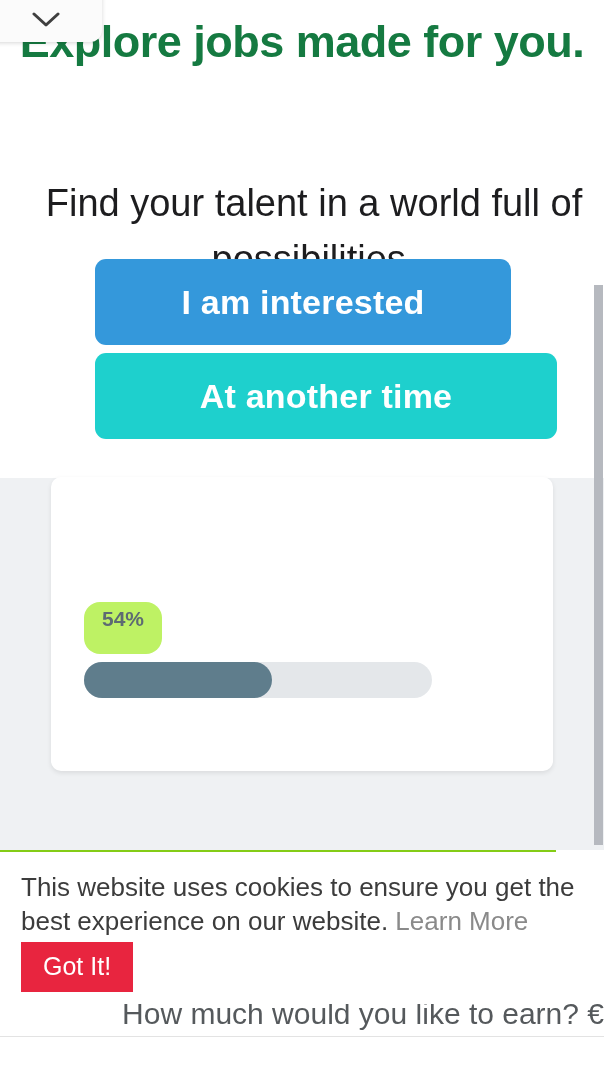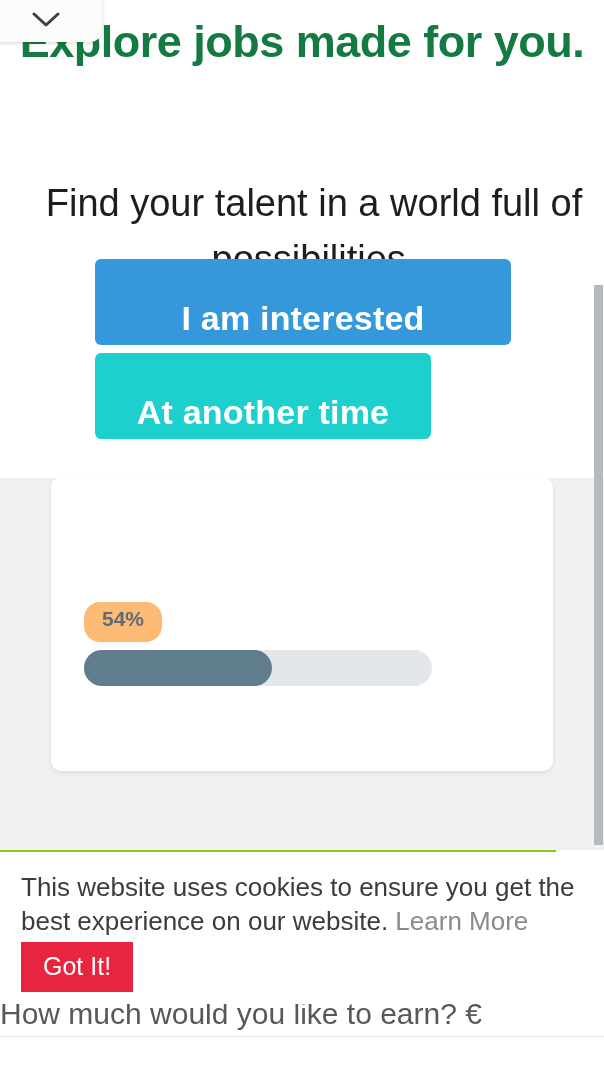--- a/index.html
+++ b/index.html
@@ -99,36 +99,36 @@
     top: 259px;
     width: 416px;
     z-index: 30;
   }
   .cta {
     display: block;
     box-sizing: border-box;
     width: 416px;
     height: 86px;
     border: none;
-    border-radius: 6px;
+    border-radius: 11px;
     color: #ffffff;
     font-family: "Liberation Sans", sans-serif;
     font-size: 34px;
     font-weight: 700;
     letter-spacing: 0.2px;
     text-align: center;
     line-height: 86px;
     cursor: pointer;
-    padding: 16px;
+    padding: 0;
   }
   .cta-primary { background: #3498db; }
   .cta-secondary {
     background: #1ed0cd;
     margin-top: 8px;
-    width: 336px;
+    width: 462px;
   }
 
   
   .content-card {
     position: absolute;
     left: 51px;
     top: 477px;
     width: 502px;
     height: 294px;
     background: #ffffff;
@@ -139,26 +139,26 @@
 
   .progress-wrap {
     position: absolute;
     left: 33px;
     top: 125px;
     width: 348px;
   }
 
   .progress-badge {
     display: inline-block;
-    background: #fdba74;
+    background: #bef264;
     color: #5d6b73;
     font-size: 21px;
     font-weight: 700;
     border-radius: 16px;
-    padding: 6px 18px 13px 18px;
+    padding: 6px 18px 25px 18px;
     line-height: 1;
   }
 
   .progress-track {
     position: relative;
     margin-top: 8px;
     width: 348px;
     height: 36px;
     background: #e4e7ea;
     border-radius: 18px;
@@ -234,21 +234,21 @@
     line-height: 1;
     cursor: pointer;
   }
 
   
   .next-question {
     position: absolute;
     left: 0;
     top: 994px;
     width: 604px;
-    text-align: left;
+    text-align: right;
     color: #55595c;
     font-size: 30px;
     line-height: 40px;
     font-weight: 400;
     white-space: nowrap;
     overflow: hidden;
     z-index: 5;
   }
 
   .bottom-panel {

